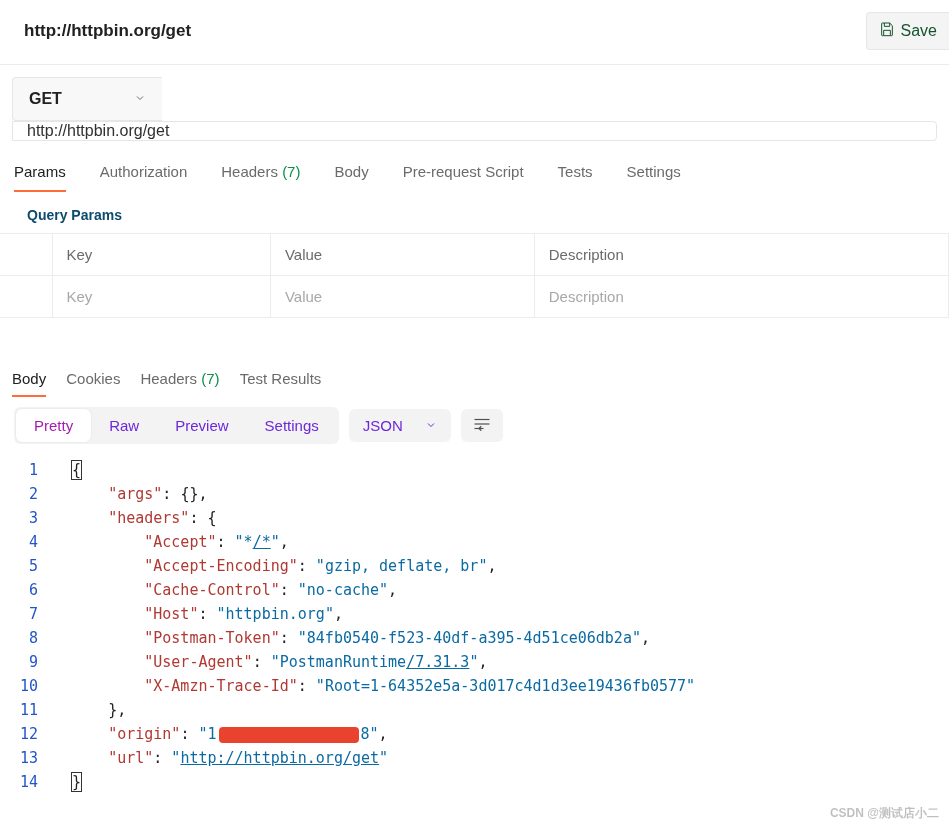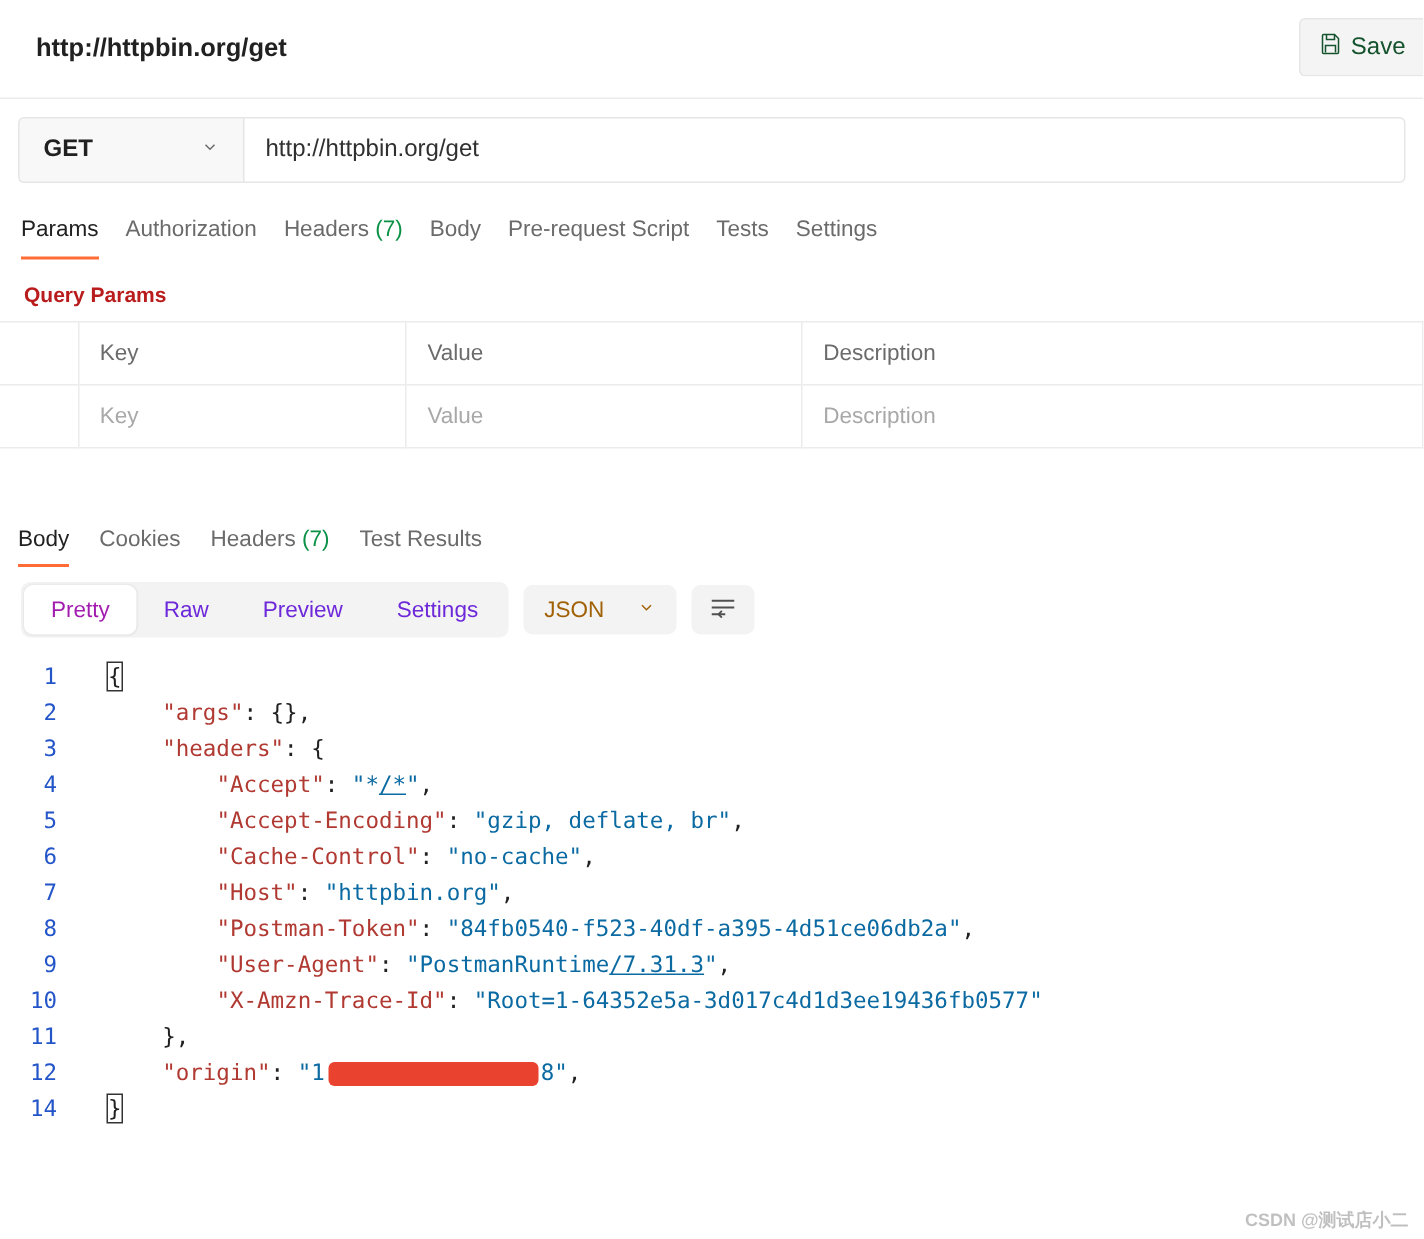--- a/index.html
+++ b/index.html
@@ -1,47 +1,47 @@
 <!DOCTYPE html>
 <html><head>
 <meta charset="utf-8">
 <style>
 * { box-sizing: border-box; margin: 0; padding: 0; }
 body { font-family: -apple-system, BlinkMacSystemFont, "Segoe UI", sans-serif; font-size: 13px; color: #212121; background: #fff; width: 949px; }
 .top-bar { display: flex; align-items: center; justify-content: space-between; padding: 12px 0 14px 24px; border-bottom: 1px solid #ececec; }
 .req-title { font-size: 17px; font-weight: 600; color: #212121; }
 .save-btn { display: flex; align-items: center; gap: 6px; background: #f4f4f4; border: 1px solid #e6e6e6; border-right: none; padding: 8px 12px; font-size: 16px; color: #14532d; cursor: pointer; border-radius: 4px 0 0 4px; }
 .save-btn svg { width: 16px; height: 16px; }
-.url-row { display: flex; gap: 0; padding: 12px; }
+.url-row { display: flex; gap: 0; padding: 12px; flex-direction: column; }
 .method-select { display: flex; align-items: center; justify-content: space-between; width: 150px; background: #f8f8f8; border: 1px solid #e6e6e6; border-right: none; border-radius: 4px 0 0 4px; padding: 0 16px; height: 44px; font-weight: 600; font-size: 16px; cursor: pointer; }
 .method-select .chev { color: #6b6b6b; }
 .url-input { flex: 1; border: 1px solid #e6e6e6; border-radius: 0 4px 4px 0; padding: 0 14px; height: 44px; font-size: 16px; color: #303030; outline: none; }
-.tabs { display: flex; gap: 18px; padding: 0 14px; border-bottom: 1px solid transparent; font-size: 15px; }
+.tabs { display: flex; gap: 34px; padding: 0 14px; border-bottom: 1px solid transparent; font-size: 15px; }
 .tab { padding: 10px 0; color: #6b6b6b; cursor: pointer; border-bottom: 2px solid transparent; }
 .tab.active { color: #212121; border-bottom-color: #ff6c37; }
 .tab .count { color: #0a9146; }
-.section-title { font-size: 14px; font-weight: 600; color: #b91c1c; padding: 14px 16px 10px 16px; }
+.section-title { font-size: 14px; font-weight: 600; color: #0c4a6e; padding: 14px 16px 10px 27px; }
 .params-table { width: 100%; border-collapse: collapse; }
 .params-table th, .params-table td { border: 1px solid #ececec; padding: 12px 14px; text-align: left; font-weight: 400; font-size: 15px; }
 .params-table th { color: #6b6b6b; background: #fff; }
 .params-table th:first-child, .params-table td:first-child { width: 52px; border-left: none; }
 .params-table td.placeholder { color: #a8a8a8; }
 .response-area { padding-top: 44px; }
 .resp-header { display: flex; justify-content: space-between; align-items: center; padding: 0 0 0 12px; }
 .resp-tabs { display: flex; gap: 20px; font-size: 15px; }
 .resp-tab { padding: 8px 0; color: #6b6b6b; cursor: pointer; border-bottom: 2px solid transparent; }
 .resp-tab.active { color: #212121; border-bottom-color: #ff6c37; }
 .resp-tab .count { color: #0a9146; }
 .resp-status { display: flex; align-items: center; gap: 14px; font-size: 15px; color: #0a9146; padding-right: 4px; }
 .resp-status .globe { color: #6b6b6b; }
 .view-controls { display: flex; gap: 0; padding: 10px 12px 10px 14px; align-items: center; }
 .view-seg { display: flex; background: #f3f3f3; border-radius: 6px; padding: 2px; }
 .view-btn { padding: 8px 18px; font-size: 15px; color: #6d28d9; cursor: pointer; border-radius: 6px; }
 .view-btn.active { background: #fff; color: #a21caf; box-shadow: 0 0 2px rgba(0,0,0,0.1); }
-.fmt-select { display: flex; align-items: center; gap: 22px; background: #f3f3f3; border-radius: 6px; padding: 8px 14px; margin-left: 10px; font-size: 15px; color: #a16207; cursor: pointer; }
+.fmt-select { display: flex; align-items: center; gap: 22px; background: #f3f3f3; border-radius: 6px; padding: 8px 14px; margin-left: 10px; font-size: 15px; color: #6d28d9; cursor: pointer; }
 .wrap-btn { background: #f3f3f3; border-radius: 6px; padding: 8px 12px; margin-left: 10px; cursor: pointer; color: #505050; }
 .code-area { font-family: Menlo, Consolas, monospace; font-size: 15px; line-height: 24px; padding: 4px 0 8px 0; }
 .code-line { display: flex; }
 .ln { width: 58px; text-align: right; padding-right: 20px; color: #2355c9; font-weight: 400; user-select: none; }
 .code { white-space: pre; position: relative; padding-left: 14px; }
 .tok-key { color: #b03932; }
 .tok-str { color: #0b6aa2; }
 .tok-brace { color: #212121; }
 .boxed { outline: 1px solid #333; }
 .ul { text-decoration: underline; }
@@ -185,19 +185,23 @@
       </div>
     <div class="code-line">
         <span class="ln">11</span>
         <span class="code">    <span class="tok-brace">}</span>,</span>
       </div>
     <div class="code-line">
         <span class="ln">12</span>
         <span class="code">    <span class="tok-key">"origin"</span>: <span class="tok-str">"1<span class="redacted"></span>8"</span>,</span>
       </div>
     <div class="code-line">
+        <span class="ln">13</span>
+        <span class="code">    <span class="tok-key">"url"</span>: <span class="tok-str">"<span class="ul">http://httpbin.org/get</span>"</span></span>
+      </div>
+    <div class="code-line">
         <span class="ln">14</span>
         <span class="code"><span class="tok-brace boxed">}</span></span>
       </div>
   </div>
 </div>
 
 <div class="watermark">CSDN @测试店小二</div>
 
 </body></html>

